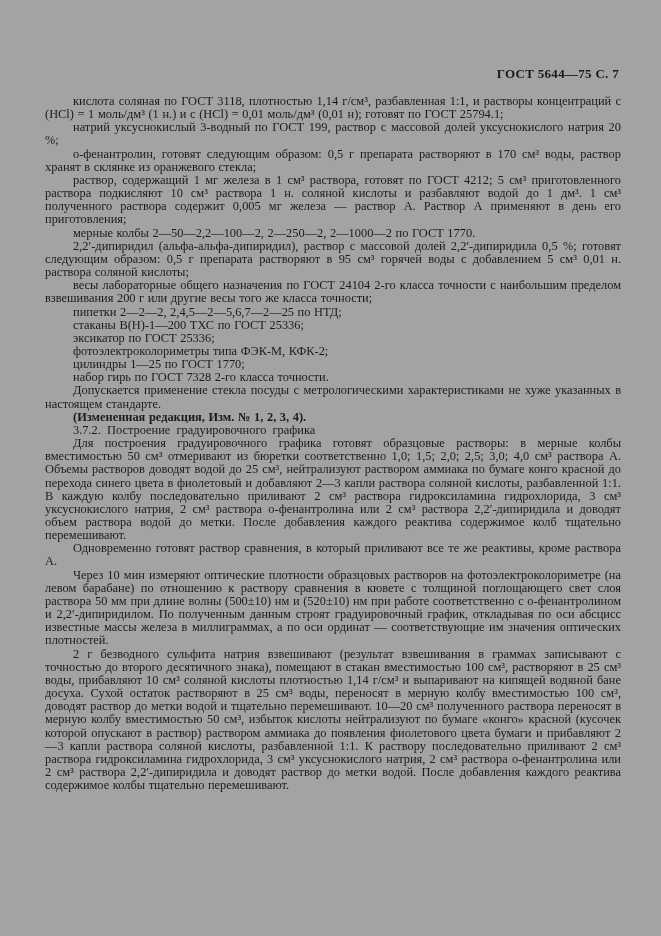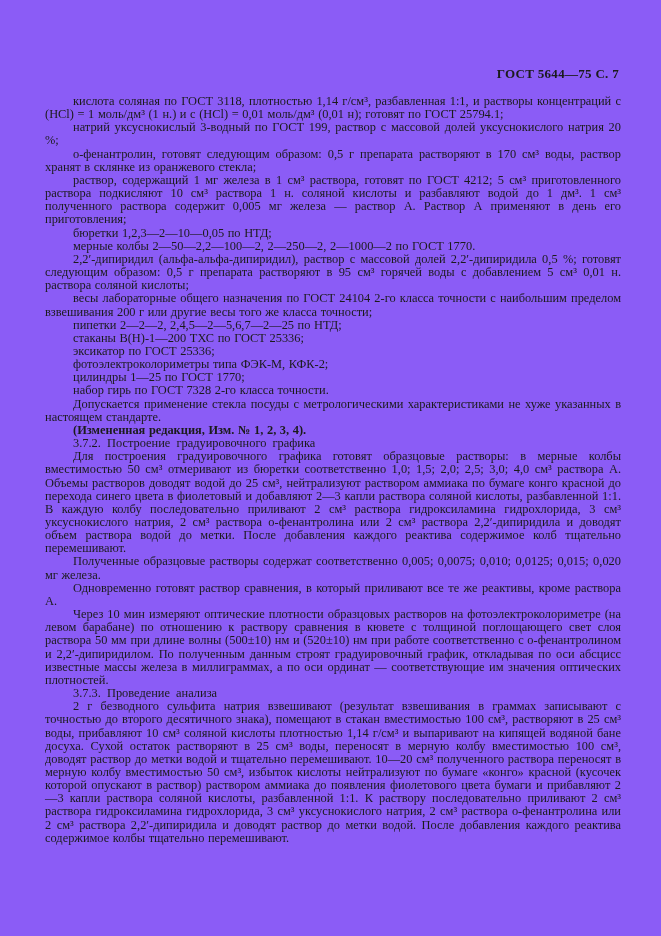--- a/index.html
+++ b/index.html
@@ -2,21 +2,21 @@
 <html><head>
 <meta charset="utf-8">
 <style>
   html, body { margin: 0; padding: 0; }
   body { background: #e8e8e8; }
   .page {
     position: relative;
     width: 661px;
     height: 936px;
     margin: 0 auto;
-    background: #8b5cf6;
+    background: #a3a3a3;
     font-family: "Liberation Serif", serif;
     color: #1b1b1b;
     overflow: hidden;
   }
   .page-header {
     position: absolute;
     top: 66px;
     right: 42px;
     font-size: 13px;
     font-weight: bold;
@@ -43,33 +43,30 @@
 </head>
 <body>
 
 <div class="page">
   <div class="page-header">ГОСТ 5644—75 С. 7</div>
   <div class="doc-body">
       <p class="para normal">кислота соляная по ГОСТ 3118, плотностью 1,14 г/см³, разбавленная 1:1, и растворы концентраций с (HCl) = 1 моль/дм³ (1 н.) и с (HCl) = 0,01 моль/дм³ (0,01 н); готовят по ГОСТ 25794.1;</p>
       <p class="para normal">натрий уксуснокислый 3-водный по ГОСТ 199, раствор с массовой долей уксуснокислого натрия 20 %;</p>
       <p class="para normal">о-фенантролин, готовят следующим образом: 0,5 г препарата растворяют в 170 см³ воды, раствор хранят в склянке из оранжевого стекла;</p>
       <p class="para normal">раствор, содержащий 1 мг железа в 1 см³ раствора, готовят по ГОСТ 4212; 5 см³ приготовленного раствора подкисляют 10 см³ раствора 1 н. соляной кислоты и разбавляют водой до 1 дм³. 1 см³ полученного раствора содержит 0,005 мг железа — раствор А. Раствор А применяют в день его приготовления;</p>
-      <p class="para normal">бюретки 1,2,3—2—10—0,05 по НТД;</p>
       <p class="para normal">мерные колбы 2—50—2,2—100—2, 2—250—2, 2—1000—2 по ГОСТ 1770.</p>
       <p class="para normal">2,2′-дипиридил (альфа-альфа-дипиридил), раствор с массовой долей 2,2′-дипиридила 0,5 %; готовят следующим образом: 0,5 г препарата растворяют в 95 см³ горячей воды с добавлением 5 см³ 0,01 н. раствора соляной кислоты;</p>
       <p class="para normal">весы лабораторные общего назначения по ГОСТ 24104 2-го класса точности с наибольшим пределом взвешивания 200 г или другие весы того же класса точности;</p>
       <p class="para normal">пипетки 2—2—2, 2,4,5—2—5,6,7—2—25 по НТД;</p>
       <p class="para normal">стаканы В(Н)-1—200 ТХС по ГОСТ 25336;</p>
       <p class="para normal">эксикатор по ГОСТ 25336;</p>
       <p class="para normal">фотоэлектроколориметры типа ФЭК-М, КФК-2;</p>
       <p class="para normal">цилиндры 1—25 по ГОСТ 1770;</p>
       <p class="para normal">набор гирь по ГОСТ 7328 2-го класса точности.</p>
       <p class="para normal">Допускается применение стекла посуды с метрологическими характеристиками не хуже указанных в настоящем стандарте.</p>
       <p class="para bold">(Измененная редакция, Изм. № 1, 2, 3, 4).</p>
       <p class="para heading">3.7.2. Построение градуировочного графика</p>
       <p class="para normal">Для построения градуировочного графика готовят образцовые растворы: в мерные колбы вместимостью 50 см³ отмеривают из бюретки соответственно 1,0; 1,5; 2,0; 2,5; 3,0; 4,0 см³ раствора А. Объемы растворов доводят водой до 25 см³, нейтрализуют раствором аммиака по бумаге конго красной до перехода синего цвета в фиолетовый и добавляют 2—3 капли раствора соляной кислоты, разбавленной 1:1. В каждую колбу последовательно приливают 2 см³ раствора гидроксиламина гидрохлорида, 3 см³ уксуснокислого натрия, 2 см³ раствора о-фенантролина или 2 см³ раствора 2,2′-дипиридила и доводят объем раствора водой до метки. После добавления каждого реактива содержимое колб тщательно перемешивают.</p>
-      <p class="para normal">Полученные образцовые растворы содержат соответственно 0,005; 0,0075; 0,010; 0,0125; 0,015; 0,020 мг железа.</p>
       <p class="para normal">Одновременно готовят раствор сравнения, в который приливают все те же реактивы, кроме раствора А.</p>
       <p class="para normal">Через 10 мин измеряют оптические плотности образцовых растворов на фотоэлектроколориметре (на левом барабане) по отношению к раствору сравнения в кювете с толщиной поглощающего свет слоя раствора 50 мм при длине волны (500±10) нм и (520±10) нм при работе соответственно с о-фенантролином и 2,2′-дипиридилом. По полученным данным строят градуировочный график, откладывая по оси абсцисс известные массы железа в миллиграммах, а по оси ординат — соответствующие им значения оптических плотностей.</p>
-      <p class="para heading">3.7.3. Проведение анализа</p>
       <p class="para normal">2 г безводного сульфита натрия взвешивают (результат взвешивания в граммах записывают с точностью до второго десятичного знака), помещают в стакан вместимостью 100 см³, растворяют в 25 см³ воды, прибавляют 10 см³ соляной кислоты плотностью 1,14 г/см³ и выпаривают на кипящей водяной бане досуха. Сухой остаток растворяют в 25 см³ воды, переносят в мерную колбу вместимостью 100 см³, доводят раствор до метки водой и тщательно перемешивают. 10—20 см³ полученного раствора переносят в мерную колбу вместимостью 50 см³, избыток кислоты нейтрализуют по бумаге «конго» красной (кусочек которой опускают в раствор) раствором аммиака до появления фиолетового цвета бумаги и прибавляют 2—3 капли раствора соляной кислоты, разбавленной 1:1. К раствору последовательно приливают 2 см³ раствора гидроксиламина гидрохлорида, 3 см³ уксуснокислого натрия, 2 см³ раствора о-фенантролина или 2 см³ раствора 2,2′-дипиридила и доводят раствор до метки водой. После добавления каждого реактива содержимое колбы тщательно перемешивают.</p>
     </div>
 </div>
 
 </body></html>

